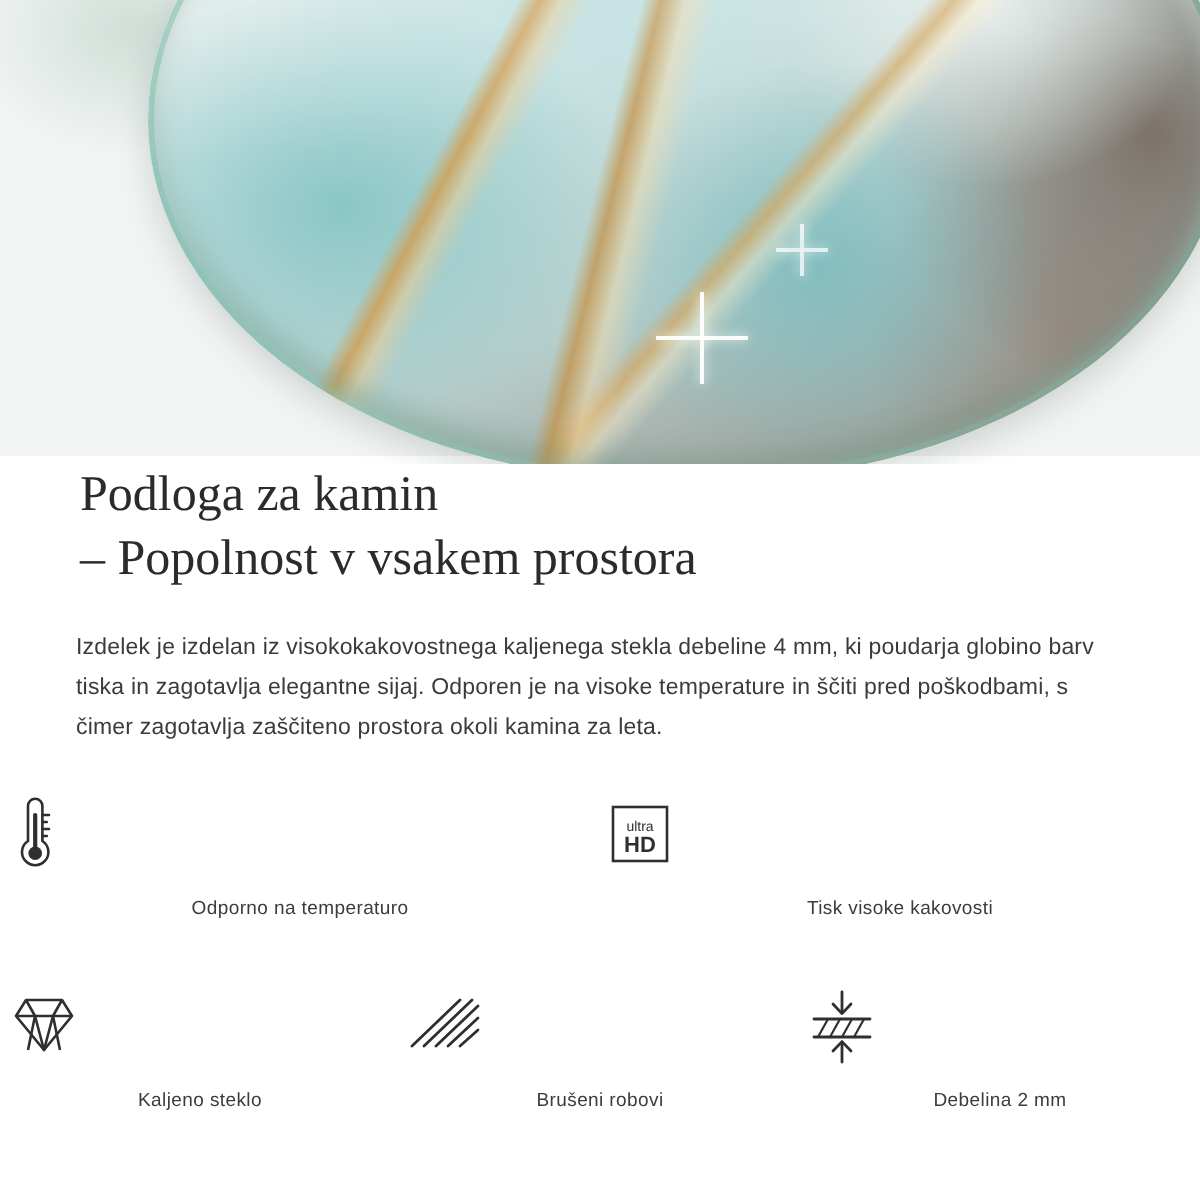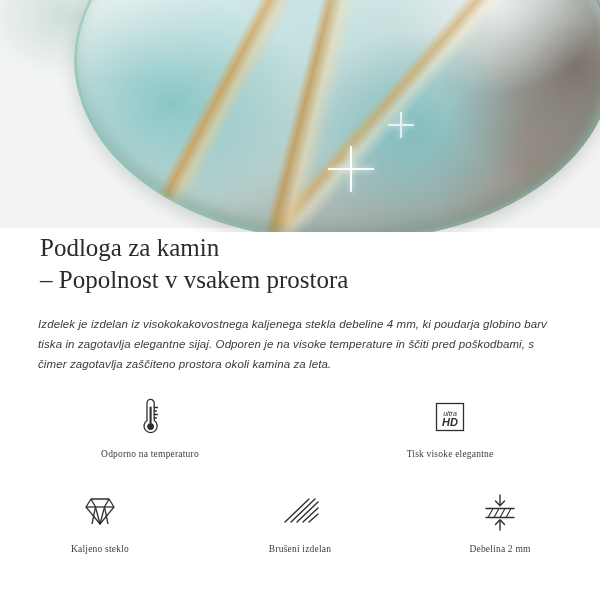--- a/index.html
+++ b/index.html
@@ -122,21 +122,21 @@
   .headline .line2 { display: block; }
 
   .body-copy {
     margin: 18px 0 0 0;
     padding: 0 38px;
     font-size: 11.5px;
     line-height: 20px;
     color: #3b3b3b;
     letter-spacing: .1px;
   }
-  .body-copy p { margin: 0; font-style: italic; }
+  .body-copy p { margin: 0; }
 
   
   .features {
     position: absolute;
     left: 0;
     top: 390px;
     width: 600px;
   }
   .feature-row {
     display: flex;
@@ -144,29 +144,26 @@
   }
   .feature {
     flex: 1 1 33.333%;
     text-align: center;
     padding: 4px 0 0 0;
   }
   .feature .icon-wrap {
     height: 46px;
     display: flex;
     align-items: center;
-    justify-content: center;
-    font-style: italic;
   }
   .feature .caption {
     margin-top: 9px;
     font-size: 9.5px;
     color: #3c3c3c;
     letter-spacing: .2px;
-    font-family: Liberation Serif, serif;
   }
   .row2 { margin-top: 26px; }
   svg { display: block; }
 </style>
 </head>
 <body>
 
 <div class="page">
 
   <div class="hero">
@@ -208,21 +205,21 @@
       </div>
 
       <div class="feature">
         <div class="icon-wrap">
           <svg width="40" height="40" viewBox="0 0 40 40">
             <rect x="6.5" y="6.5" width="27" height="27" fill="none" stroke="#2f2f2f" stroke-width="1.3"></rect>
             <text x="20" y="18.5" text-anchor="middle" font-family="Liberation Sans, sans-serif" font-size="7" fill="#2f2f2f">ultra</text>
             <text x="20" y="29" text-anchor="middle" font-family="Liberation Sans, sans-serif" font-size="11" font-weight="bold" fill="#2f2f2f">HD</text>
           </svg>
         </div>
-        <div class="caption">Tisk visoke elegantne</div>
+        <div class="caption">Tisk visoke kakovosti</div>
       </div>
 
 
     </div>
 
     <div class="feature-row row2">
 
       <div class="feature">
         <div class="icon-wrap">
           <svg width="44" height="36" viewBox="0 0 44 36">
@@ -243,21 +240,21 @@
           <svg width="42" height="34" viewBox="0 0 42 34">
             <g fill="none" stroke="#2f2f2f" stroke-width="1.4" stroke-linecap="round">
               <path d="M6 27 L30 4"></path>
               <path d="M12 27 L36 4"></path>
               <path d="M18 27 L39 7"></path>
               <path d="M24 27 L39 13"></path>
               <path d="M30 27 L39 19"></path>
             </g>
           </svg>
         </div>
-        <div class="caption">Brušeni izdelan</div>
+        <div class="caption">Brušeni robovi</div>
       </div>
 
       <div class="feature">
         <div class="icon-wrap">
           <svg width="42" height="40" viewBox="0 0 42 40">
             <g stroke="#2f2f2f" stroke-width="1.4" fill="none" stroke-linecap="round">
               <path d="M21 3 V13"></path>
               <path d="M16.5 9 L21 13.8 L25.5 9" stroke-linejoin="round"></path>
               <path d="M7 16.5 H35"></path>
               <path d="M7 25.5 H35"></path>

